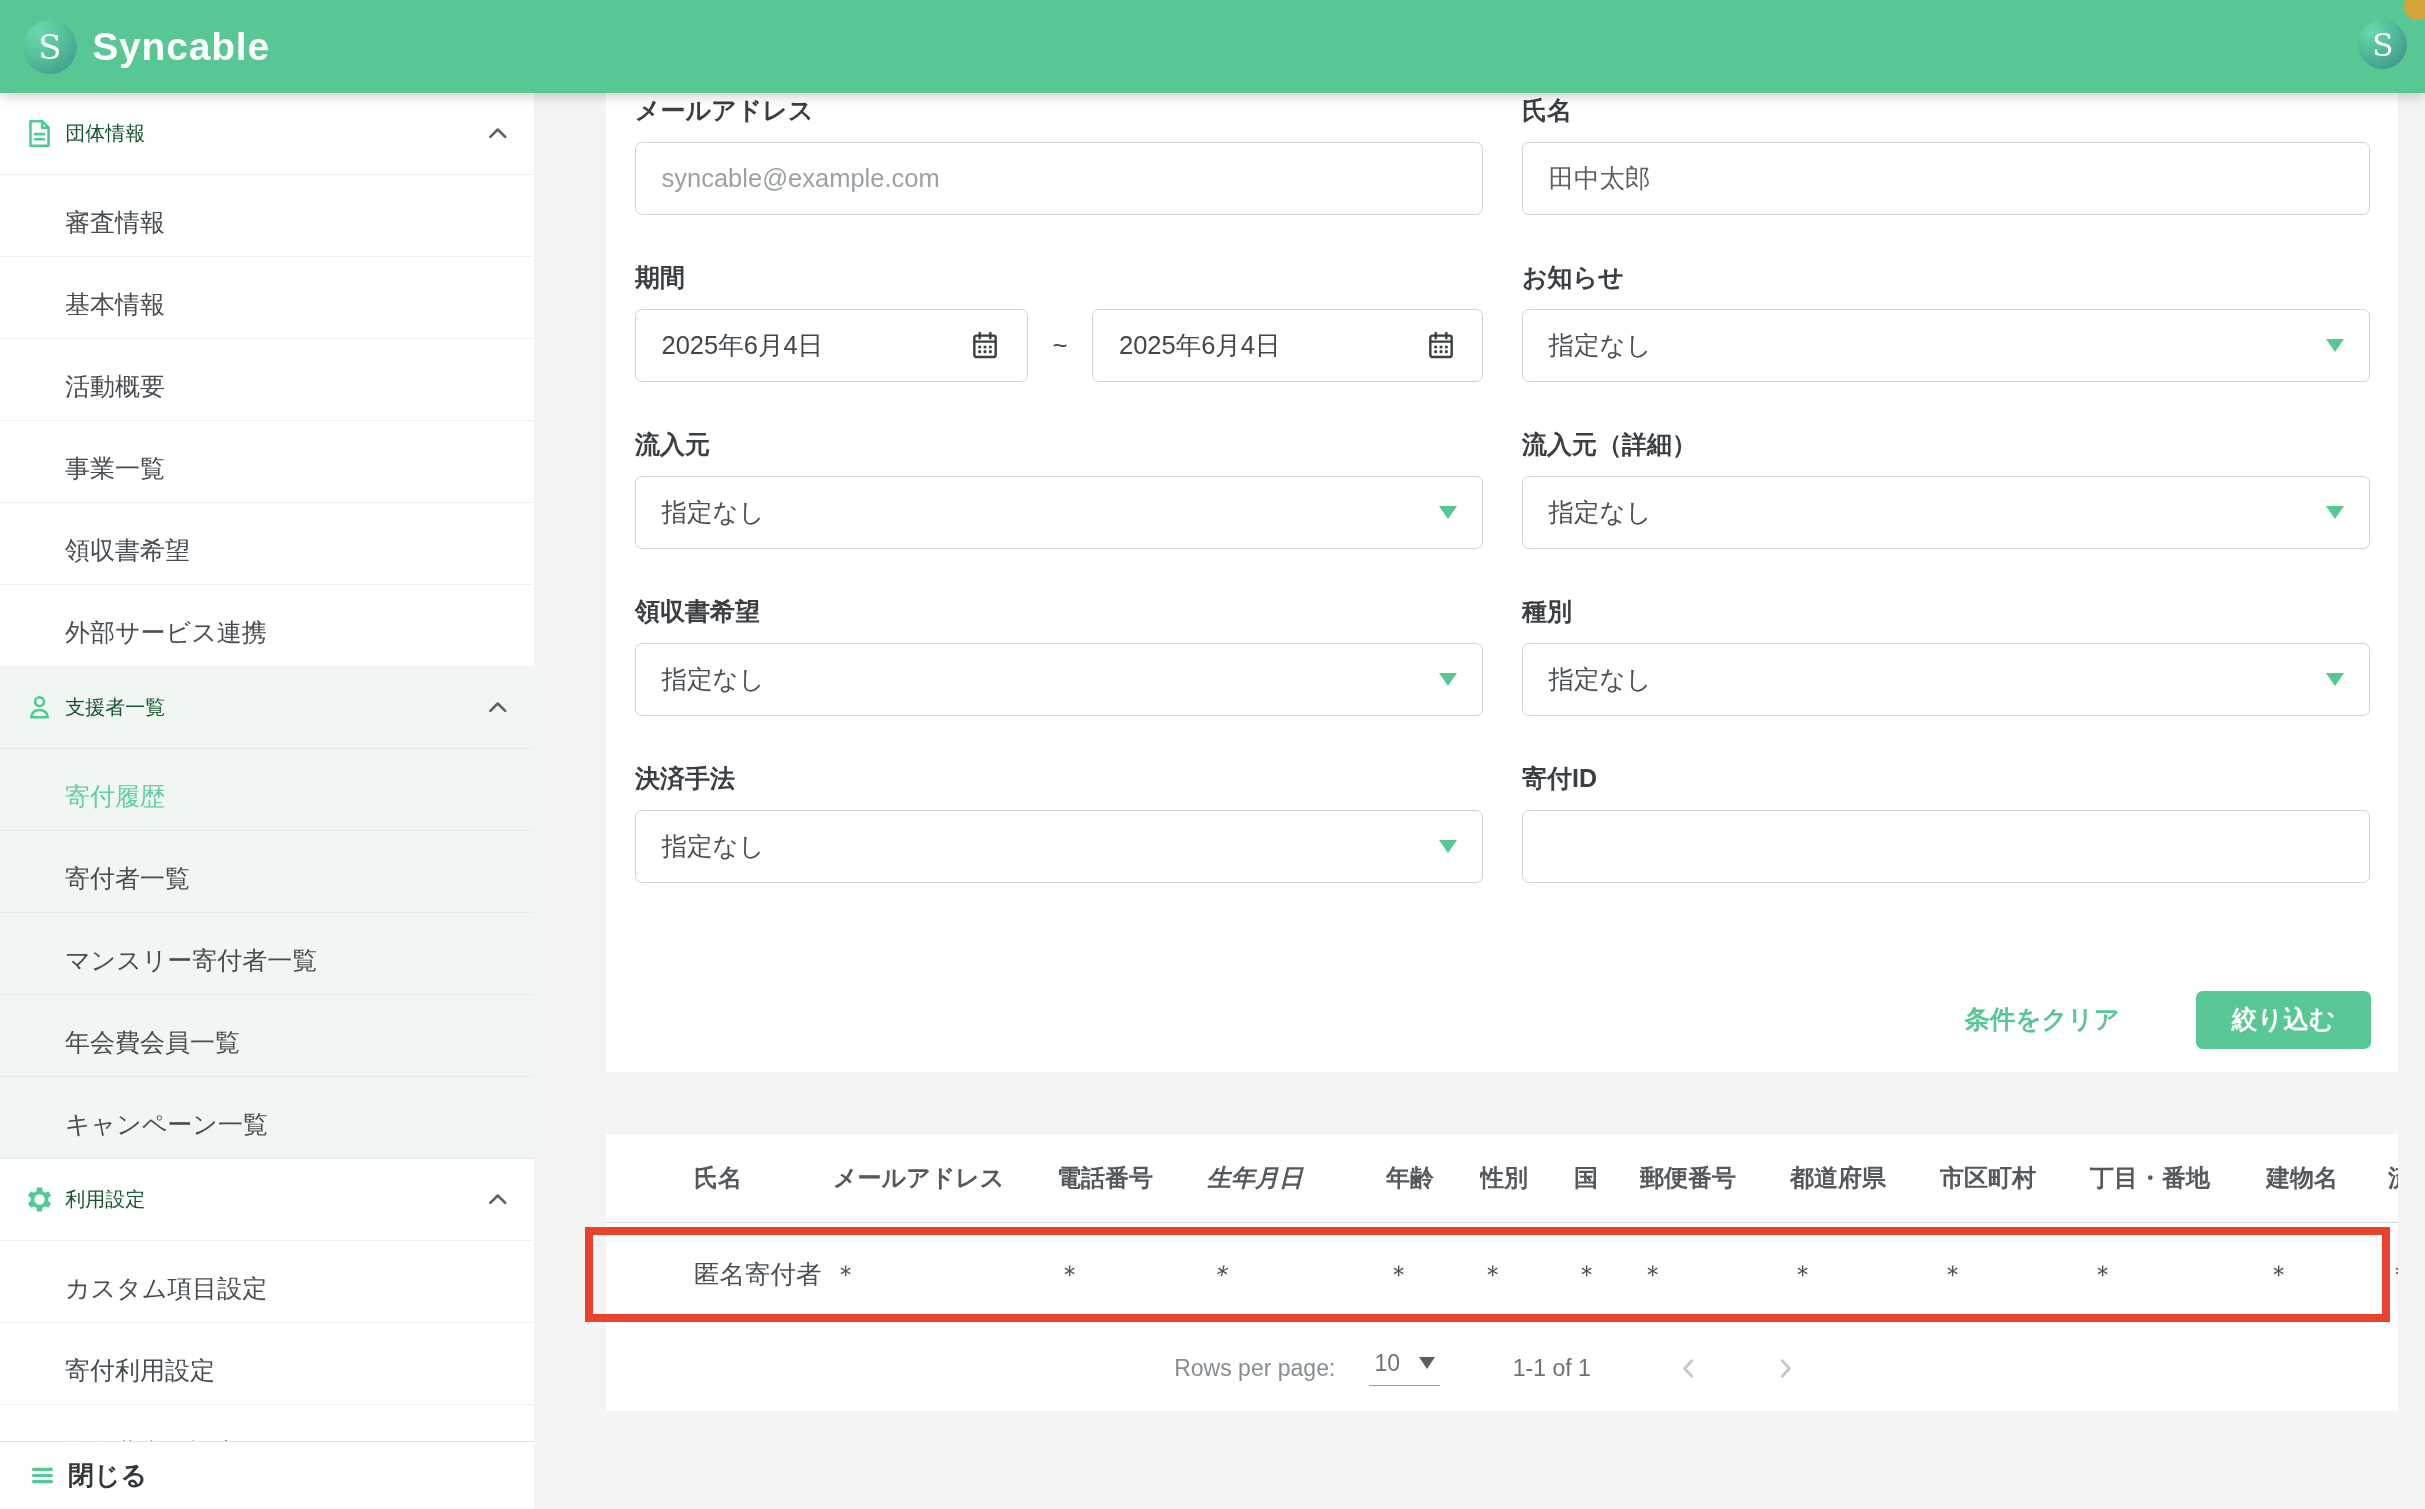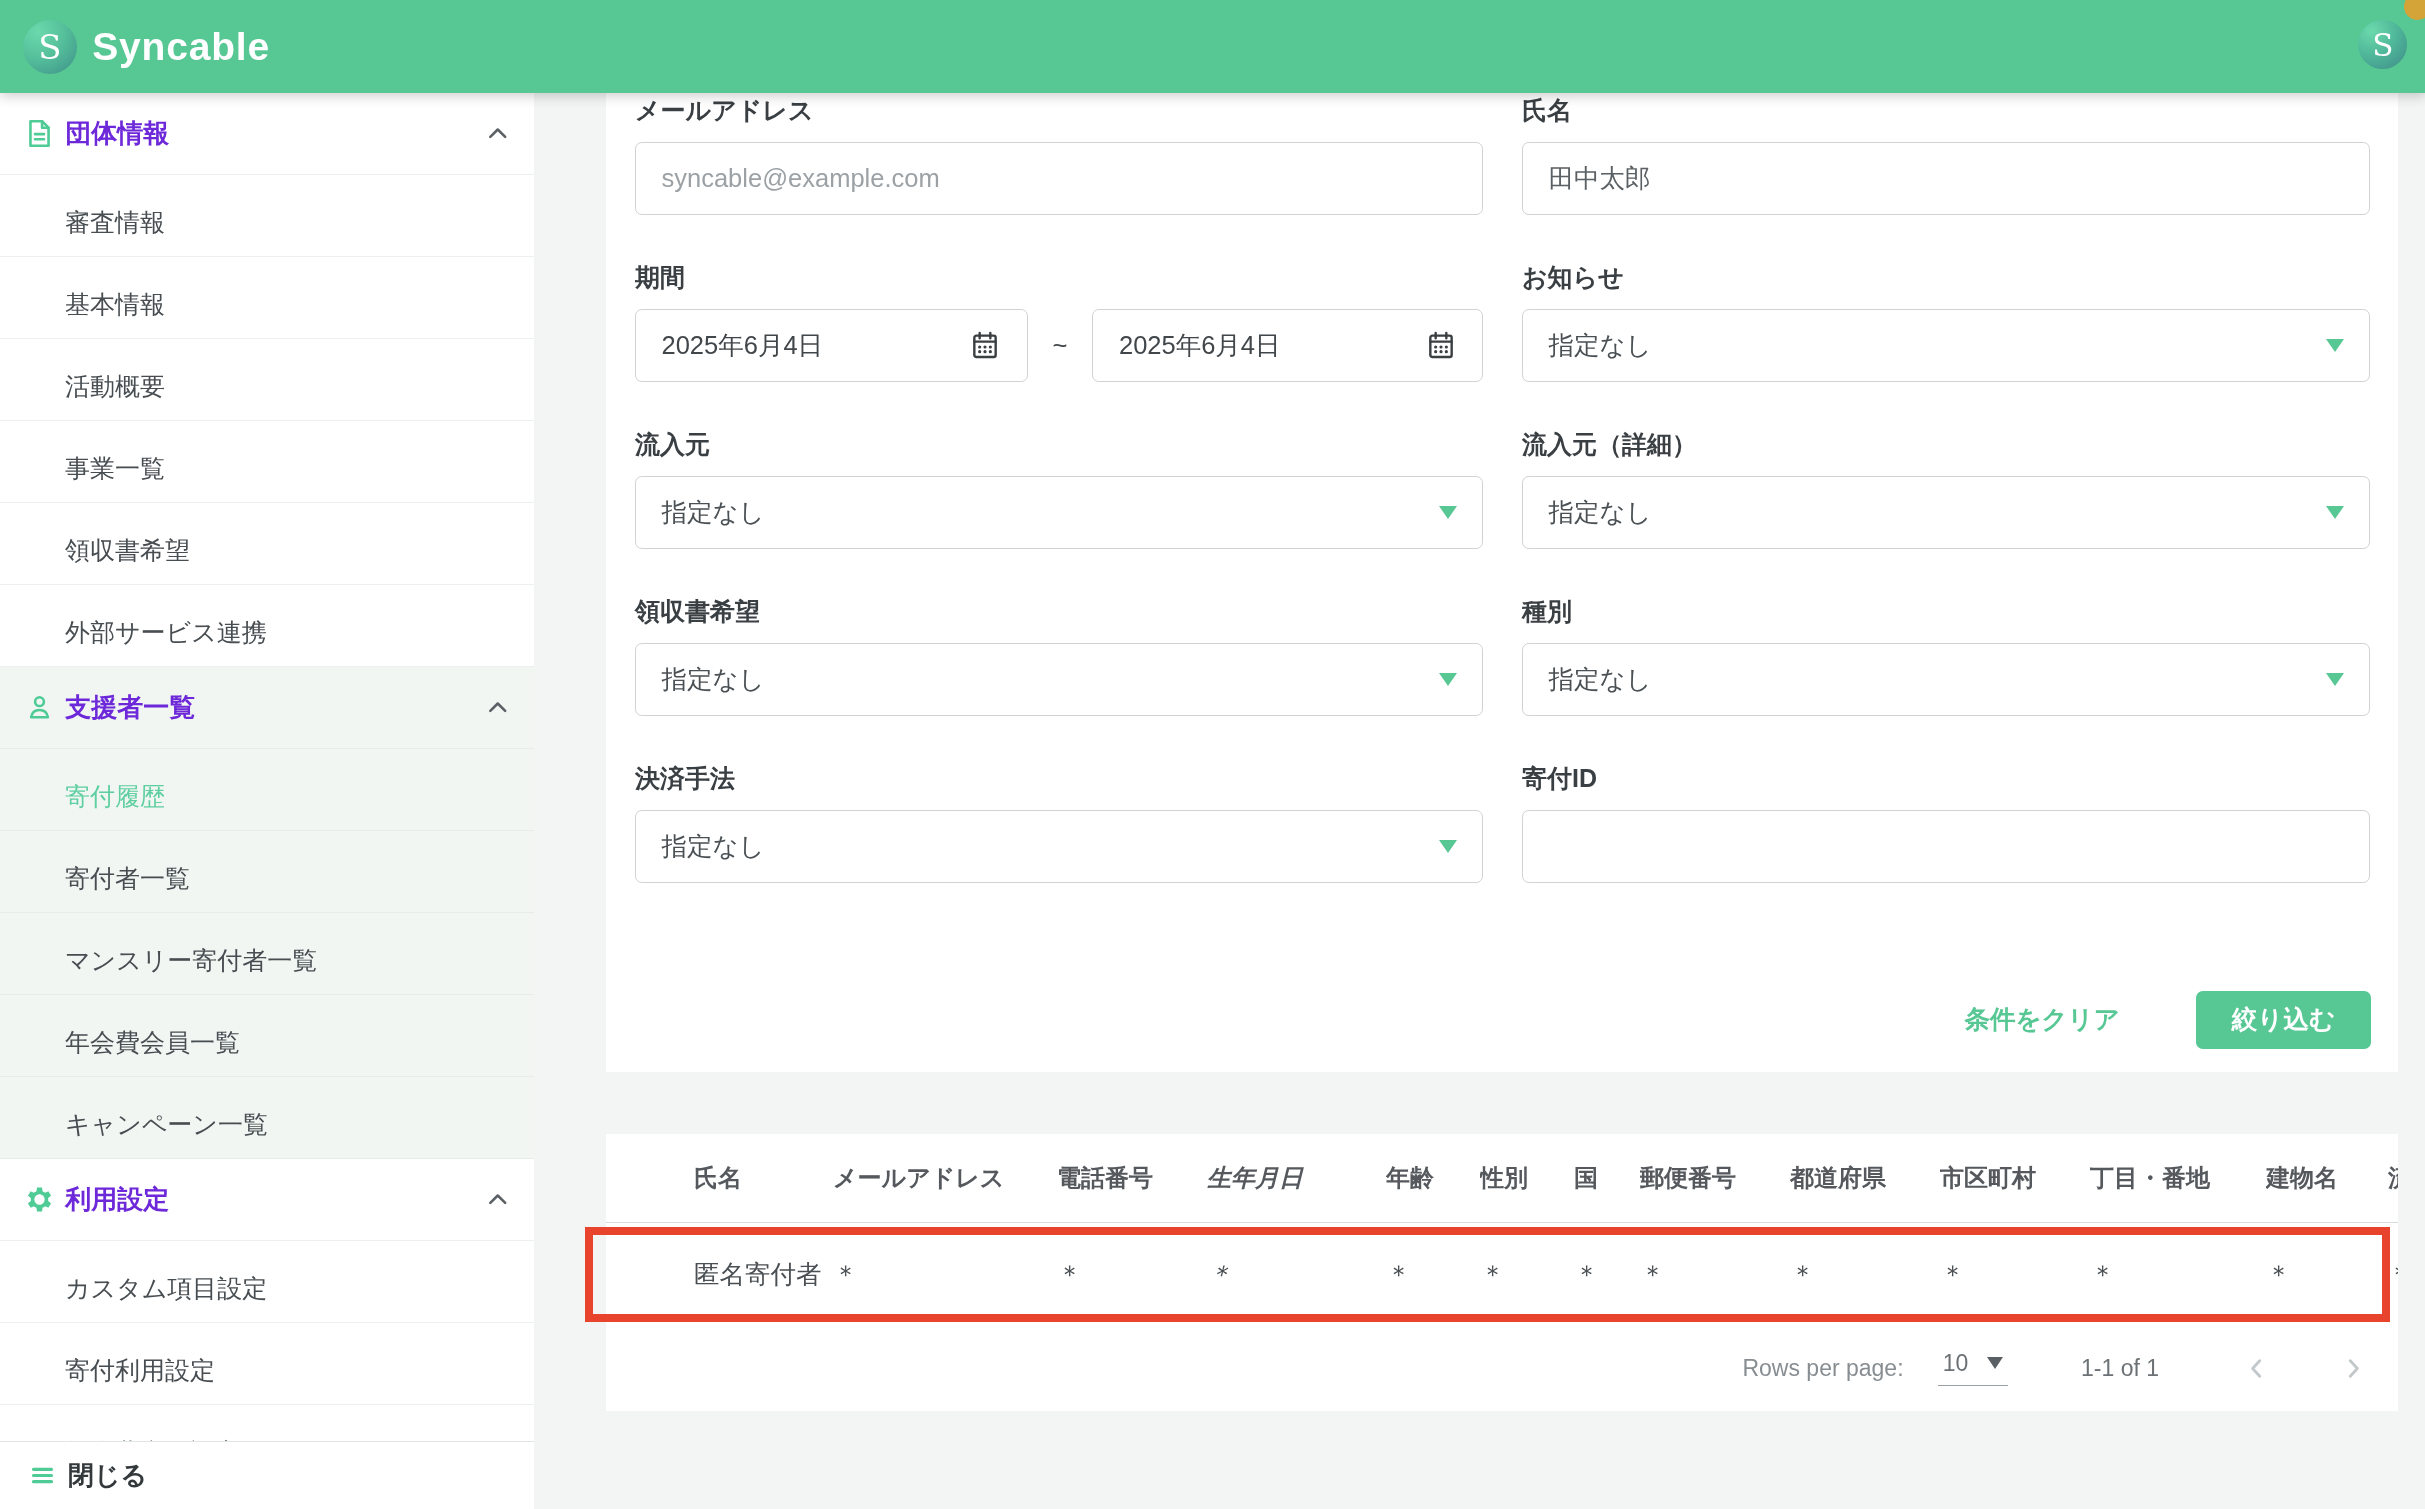--- a/index.html
+++ b/index.html
@@ -41,21 +41,21 @@
     background:#ffffff; z-index:20;
   }
   .side-list { position:absolute; left:0; top:0; width:534px; height:1348px; overflow:hidden; }
   .side-row {
     height:82px; display:flex; align-items:center;
     padding-left:24px; padding-right:24px;
     border-bottom:0.8px solid #edf0f0; cursor:pointer; background:#ffffff;
   }
   .side-row.tinted { background:#f1f6f3; border-bottom:0.8px solid #e6ecea; }
   .side-row .s-icon { width:31px; height:31px; flex:0 0 31px; margin-right:10.2px; display:flex; align-items:center; }
-  .side-head-label { font-size:26px; font-weight:700; color:#6d28d9; }
+  .side-head-label { font-size:20px; font-weight:400; color:#14532d; }
   .side-sub { padding-left:65px; }
   .side-sub-label { font-size:25px; color:#474d51;margin-top:14px; }
   .side-sub-label.active { color:#5ecfa0; }
   .side-spacer { flex:1; }
   .chev { width:25.5px; height:25.5px; }
   .side-footer {
     position:absolute; left:0; bottom:0; width:534px; height:68px;
     background:#ffffff; border-top:0.8px solid #e2e5e6;
     display:flex; align-items:center; padding-left:29px; z-index:22; cursor:pointer;
   }
@@ -104,21 +104,21 @@
     border-bottom:1.7px solid #d8dbdc; font-size:24px; font-weight:700; color:#55595d;
     white-space:nowrap;
   }
   .t-row { height:103px; display:flex; align-items:center; padding-left:88px; font-size:25.5px; color:#4a4f53; cursor:pointer; white-space:nowrap; }
   .tc { flex:none; overflow:hidden; }
   .c0{width:139px;} .c1{width:224px;} .c2{width:150px;} .c3{width:179px;font-style:italic;}
   .c4{width:94px;} .c5{width:94px;} .c6{width:66px;}  .c7{width:150px;}
   .c8{width:150px;} .c9{width:150px;} .c10{width:176px;} .c11{width:122px;} .c12{width:102px;}
 
   .t-pager {
-    height:85px; display:flex; align-items:center; justify-content:flex-end;
+    height:85px; display:flex; align-items:center; justify-content:center;
     padding-right:29px; font-size:23px; color:#6e7478;
   }
   .pager-label { color:#878d91; margin-right:34px; }
   .pager-select {
     display:flex; align-items:center; border-bottom:1.7px solid #9aa0a3;
     padding:0 5.1px 8.5px 5.1px; margin-right:73px; cursor:pointer; color:#6b7175;
   }
   .pager-caret {
     width:0; height:0; margin-left:18.7px;
     border-left:8.5px solid transparent; border-right:8.5px solid transparent;

